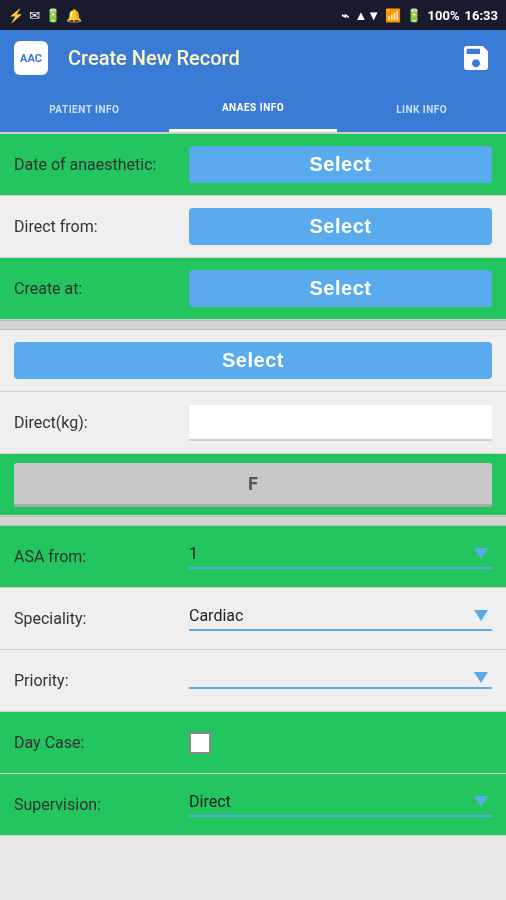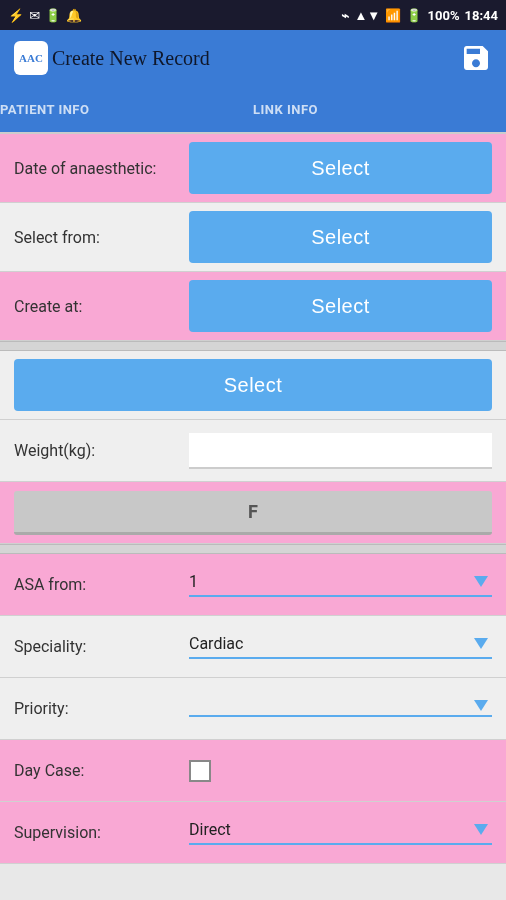--- a/index.html
+++ b/index.html
@@ -31,37 +31,37 @@
     .title-bar {
       width: 100%;
       height: 56px;
       background: #3a7bd5;
       display: flex;
       align-items: center;
       justify-content: space-between;
       padding: 0 14px;
       color: white;
     }
-    .title-bar-left { display: flex; align-items: center; gap: 4px; font-family: Liberation Serif, serif; }
+    .title-bar-left { display: flex; align-items: center; gap: 20px; }
     .app-icon {
       width: 34px;
       height: 34px;
       background: white;
       border-radius: 6px;
       display: flex;
       align-items: center;
       justify-content: center;
       color: #3a7bd5;
       font-size: 11px;
       font-weight: bold;
     }
     .title-text {
       font-size: 20px;
       font-weight: 500;
-      color: #0f172a;
+      color: #fef9c3;
     }
     .save-icon {
       width: 32px;
       height: 32px;
       color: white;
       font-size: 24px;
       cursor: pointer;
     }
 
     
@@ -69,22 +69,22 @@
       display: flex;
       width: 100%;
       background: #3a7bd5;
       border-bottom: 2px solid #ccc;
     }
     .tab {
       flex: 1;
       height: 46px;
       display: flex;
       align-items: center;
-      justify-content: flex-start;
-      font-size: 13px;
+      justify-content: center;
+      font-size: 10px;
       font-weight: bold;
       color: rgba(255,255,255,0.75);
       cursor: pointer;
       position: relative;
       letter-spacing: 0.5px;
     }
     .tab.active {
       color: white;
       border-bottom: 3px solid white;
     }
@@ -95,48 +95,48 @@
       padding: 0;
     }
 
     
     .form-row {
       display: flex;
       align-items: center;
       min-height: 62px;
       padding: 8px 14px;
       border-bottom: 1px solid #d0d0d0;
-      background: #f9a8d4;
+      background: #22c55e;
     }
     .form-row.alt {
       background: #efefef;
     }
     .form-label {
       width: 175px;
       font-size: 16px;
       color: #333;
       flex-shrink: 0;
     }
     .form-value {
       flex: 1;
       display: flex;
       align-items: center;
       justify-content: flex-start;
     }
 
     
     .select-btn {
       width: 100%;
-      height: 52px;
+      height: 37px;
       background: #5aabee;
       border: none;
       border-radius: 4px;
       color: white;
       font-size: 20px;
-      font-weight: normal;
+      font-weight: bold;
       cursor: pointer;
       letter-spacing: 0.5px;
     }
 
     
     .section-divider {
       height: 10px;
       background: #d5d5d5;
       border-top: 1px solid #bbb;
       border-bottom: 1px solid #bbb;
@@ -209,21 +209,21 @@
     <span>✉</span>
     <span>🔋</span>
     <span>🔔</span>
   </div>
   <div class="status-right">
     <span>⌁</span>
     <span>▲▼</span>
     <span>📶</span>
     <span>🔋</span>
     <span>100%</span>
-    <span>18:44</span>
+    <span>16:33</span>
   </div>
 </div>
 
 <div class="title-bar">
   <div class="title-bar-left">
     <div class="app-icon">
       <span>AAC</span>
     </div>
     <span class="title-text">Create New Record</span>
   </div>
@@ -231,36 +231,39 @@
     <svg width="32" height="32" viewBox="0 0 24 24" fill="white">
       <path d="M17 3H5c-1.1 0-2 .9-2 2v14c0 1.1.9 2 2 2h14c1.1 0 2-.9 2-2V7l-4-4zm-5 16c-1.66 0-3-1.34-3-3s1.34-3 3-3 3 1.34 3 3-1.34 3-3 3zm3-10H5V5h10v4z"></path>
     </svg>
   </div>
 </div>
 
 <div class="tabs">
   <div class="tab">
     <span>PATIENT INFO</span>
   </div>
+  <div class="tab active">
+    <span>ANAES INFO</span>
+  </div>
   <div class="tab">
     <span>LINK INFO</span>
   </div>
 </div>
 
 <div class="content">
 
   <div class="form-row">
     <div class="form-label">Date of anaesthetic:</div>
     <div class="form-value">
       <button class="select-btn">Select</button>
     </div>
   </div>
 
   <div class="form-row alt">
-    <div class="form-label">Select from:</div>
+    <div class="form-label">Direct from:</div>
     <div class="form-value">
       <button class="select-btn">Select</button>
     </div>
   </div>
 
   <div class="form-row">
     <div class="form-label">Create at:</div>
     <div class="form-value">
       <button class="select-btn">Select</button>
     </div>
@@ -269,21 +272,21 @@
   <div class="section-divider"></div>
 
   <div class="form-row alt">
     <div class="form-value">
       <button class="select-btn">Select</button>
     </div>
   </div>
 
 
   <div class="form-row alt">
-    <div class="form-label">Weight(kg):</div>
+    <div class="form-label">Direct(kg):</div>
     <div class="form-value">
       <input class="weight-input" type="number" placeholder="" style="">
     </div>
   </div>
 
   <div class="form-row">
     <div class="form-value">
       <div class="sex-toggle">
         <span>F</span>
       </div>

